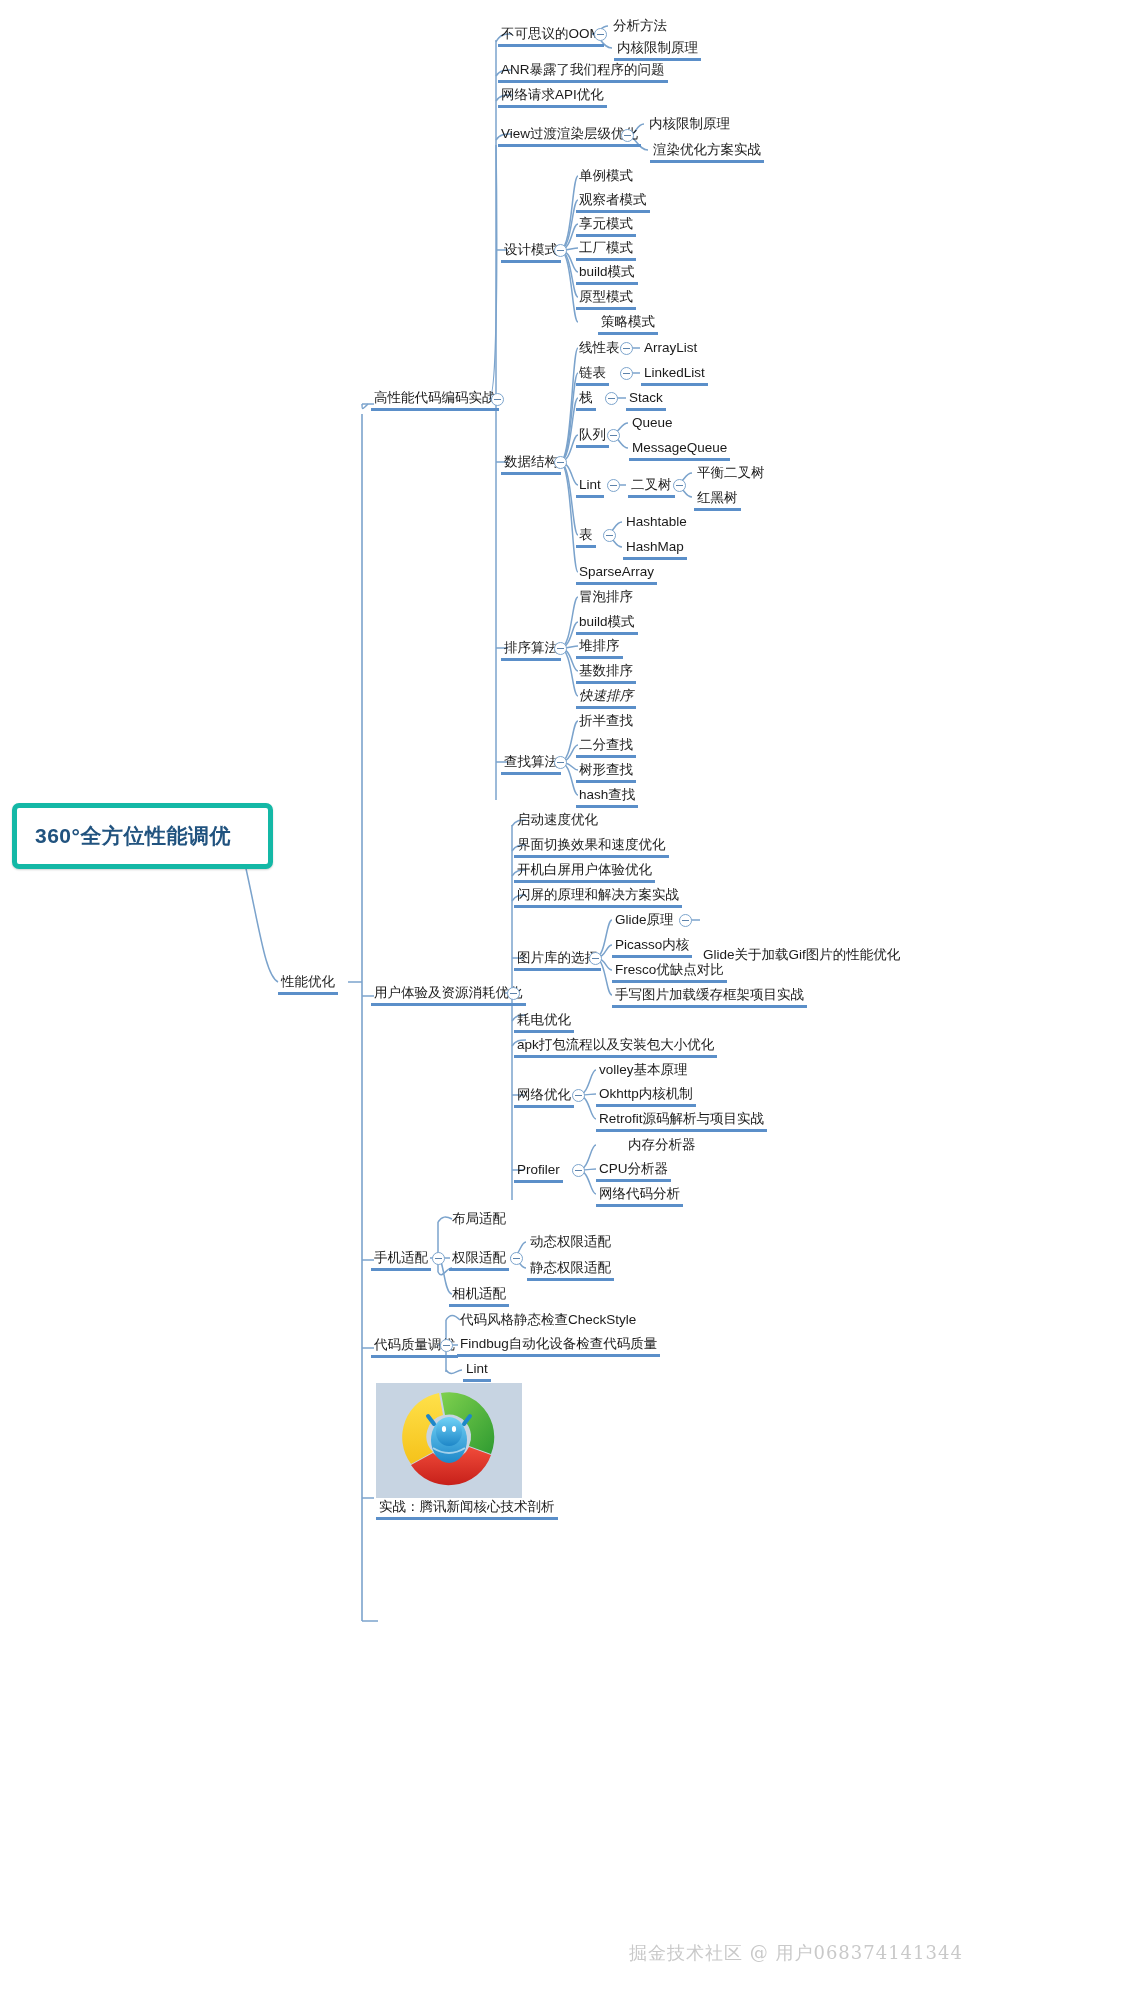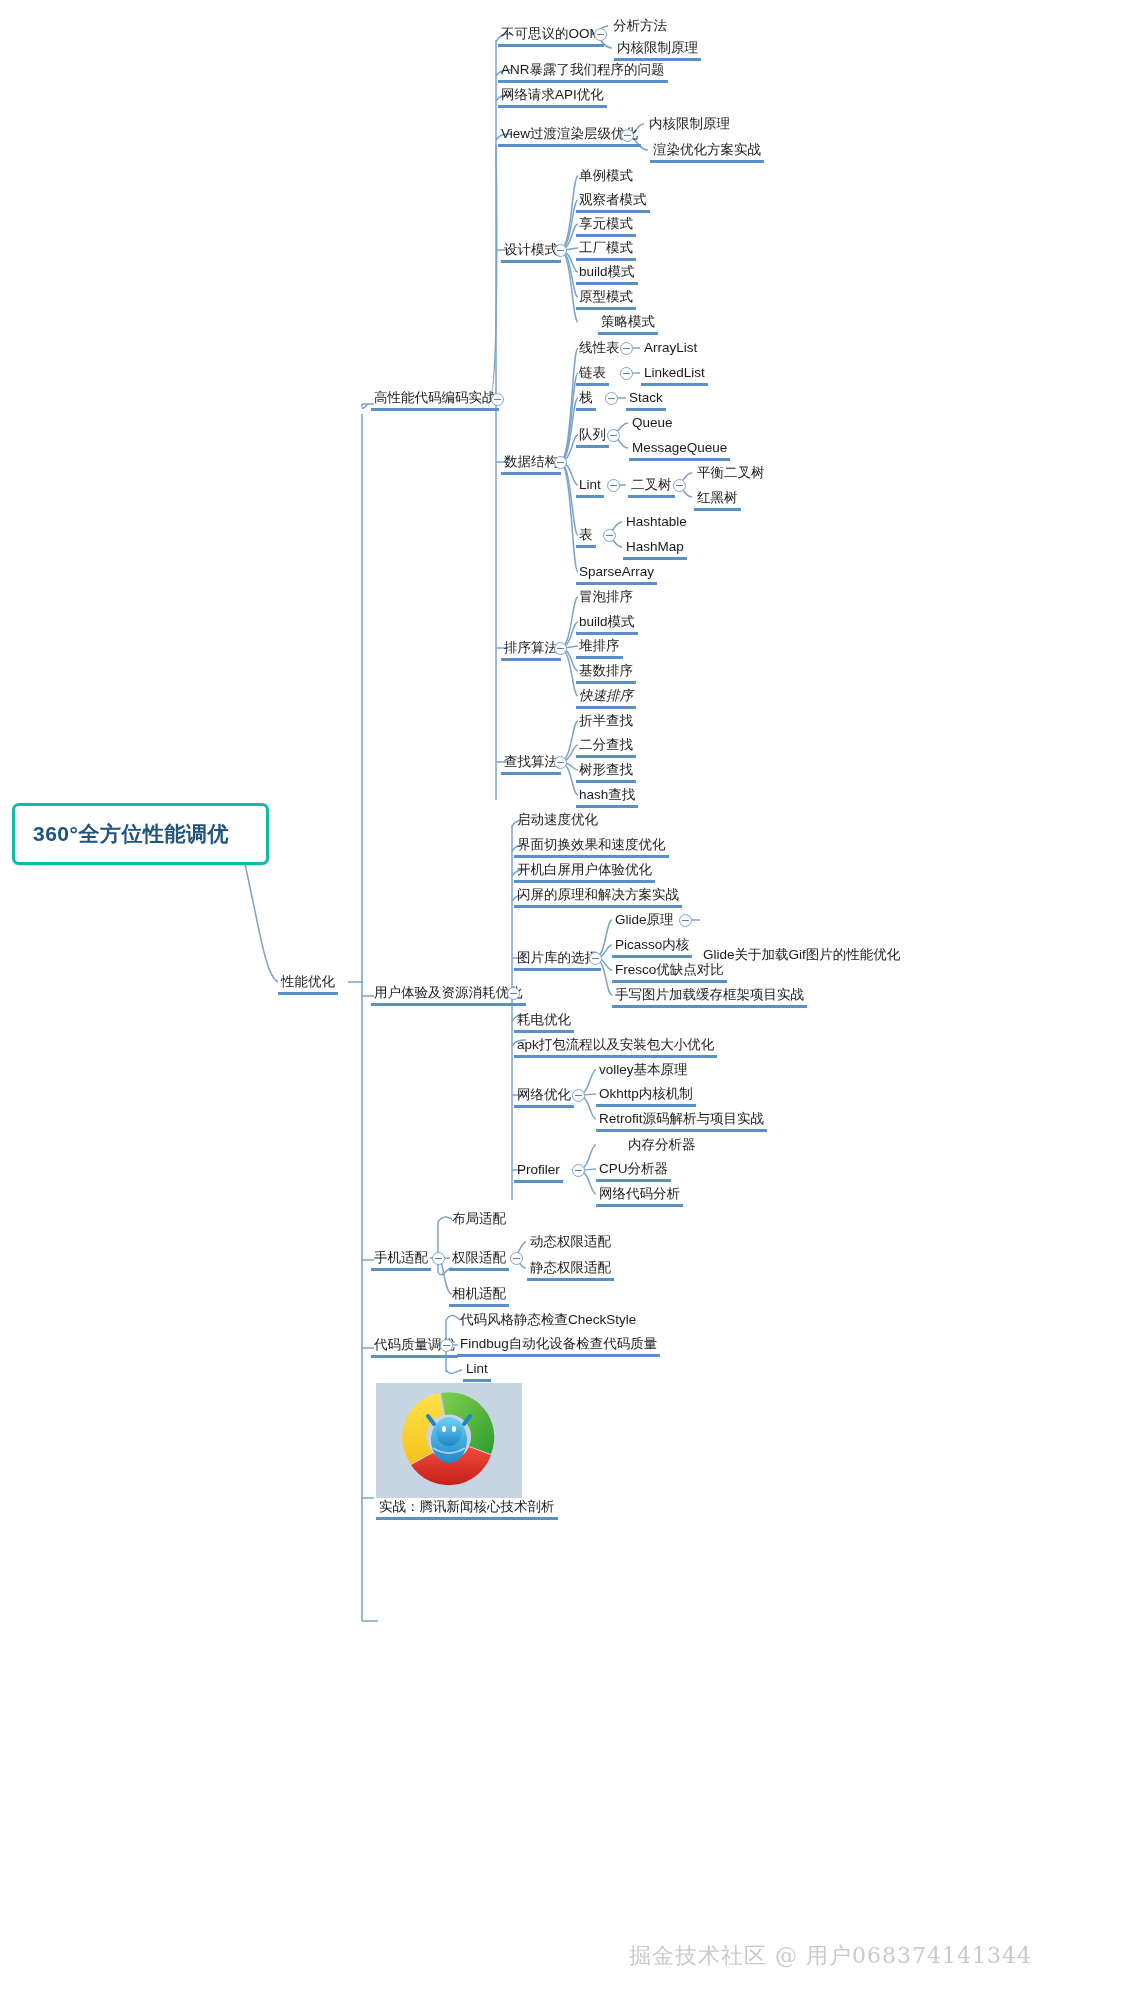--- a/index.html
+++ b/index.html
@@ -13,42 +13,42 @@
 
   .node{position:absolute;white-space:nowrap;}
   .node .txt{
     display:inline-block;font-size:13.5px;color:#1a1a1a;line-height:16px;
     padding:0 3px 2px 3px;border-bottom:3px solid #5b8fc9;
   }
   .node.nb .txt{border-bottom:none;}
 
   
   .root{
-    position:absolute;border:3px solid #14b8a6;border-radius:7px;
+    position:absolute;border:5px solid #14b8a6;border-radius:7px;
     background:#fff;box-shadow:0 1px 2px rgba(0,0,0,.18);
     padding:14px 18px;
   }
   .root .rtxt{font-size:21px;font-weight:bold;color:#21537f;letter-spacing:.5px;}
 
   
   .tog{
     position:absolute;width:13px;height:13px;border-radius:50%;
     border:1px solid #7da5cd;background:#fff;box-sizing:border-box;
   }
   .tog:after{
     content:"";position:absolute;left:2px;top:5px;width:7px;height:1px;background:#5d83ab;
   }
 
   
   .imgcard{position:absolute;left:376px;top:1383px;width:146px;height:115px;
     background:#c9d6e4;border:0;overflow:hidden;}
   .qq-wrap{position:absolute;left:0;top:0;width:146px;height:115px;}
 
   .watermark{
-    position:absolute;left:629px;top:1941px;font-size:22px;color:#c9c9c9;
+    position:absolute;left:629px;top:1941px;font-size:18px;color:#c9c9c9;
     font-family:"DejaVu Serif","Liberation Serif",serif;letter-spacing:1px;white-space:nowrap;
   }
 </style>
 </head>
 <body>
 
 <div id="canvas">
 
   <svg class="links" viewBox="0 0 1125 2014">
     <g fill="none" stroke="#7ba3cc" stroke-width="1.5">

